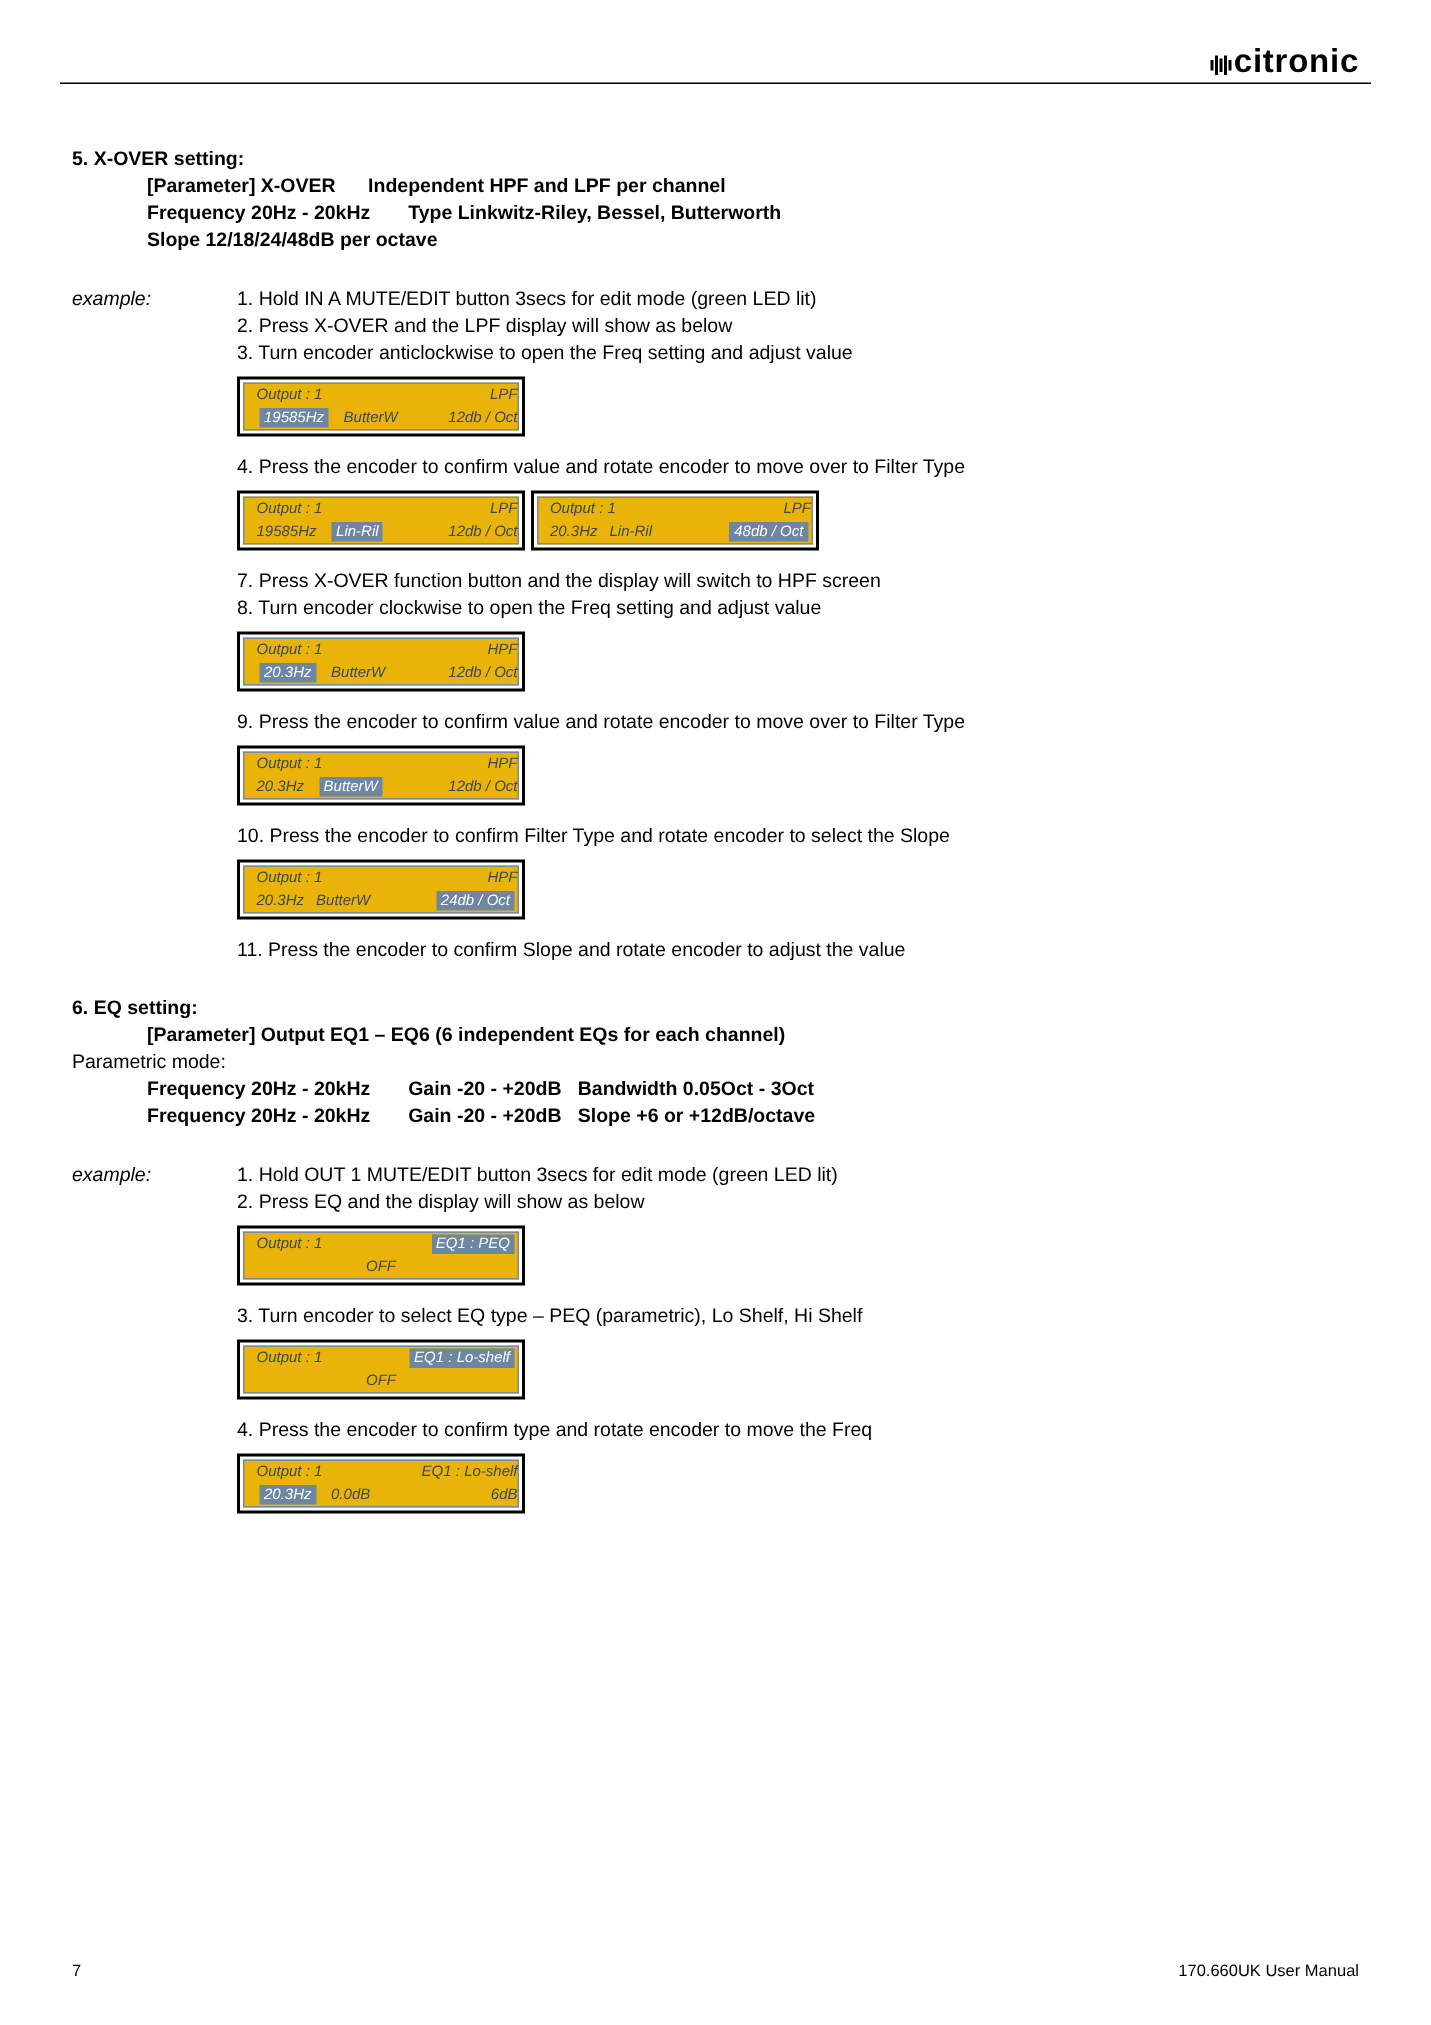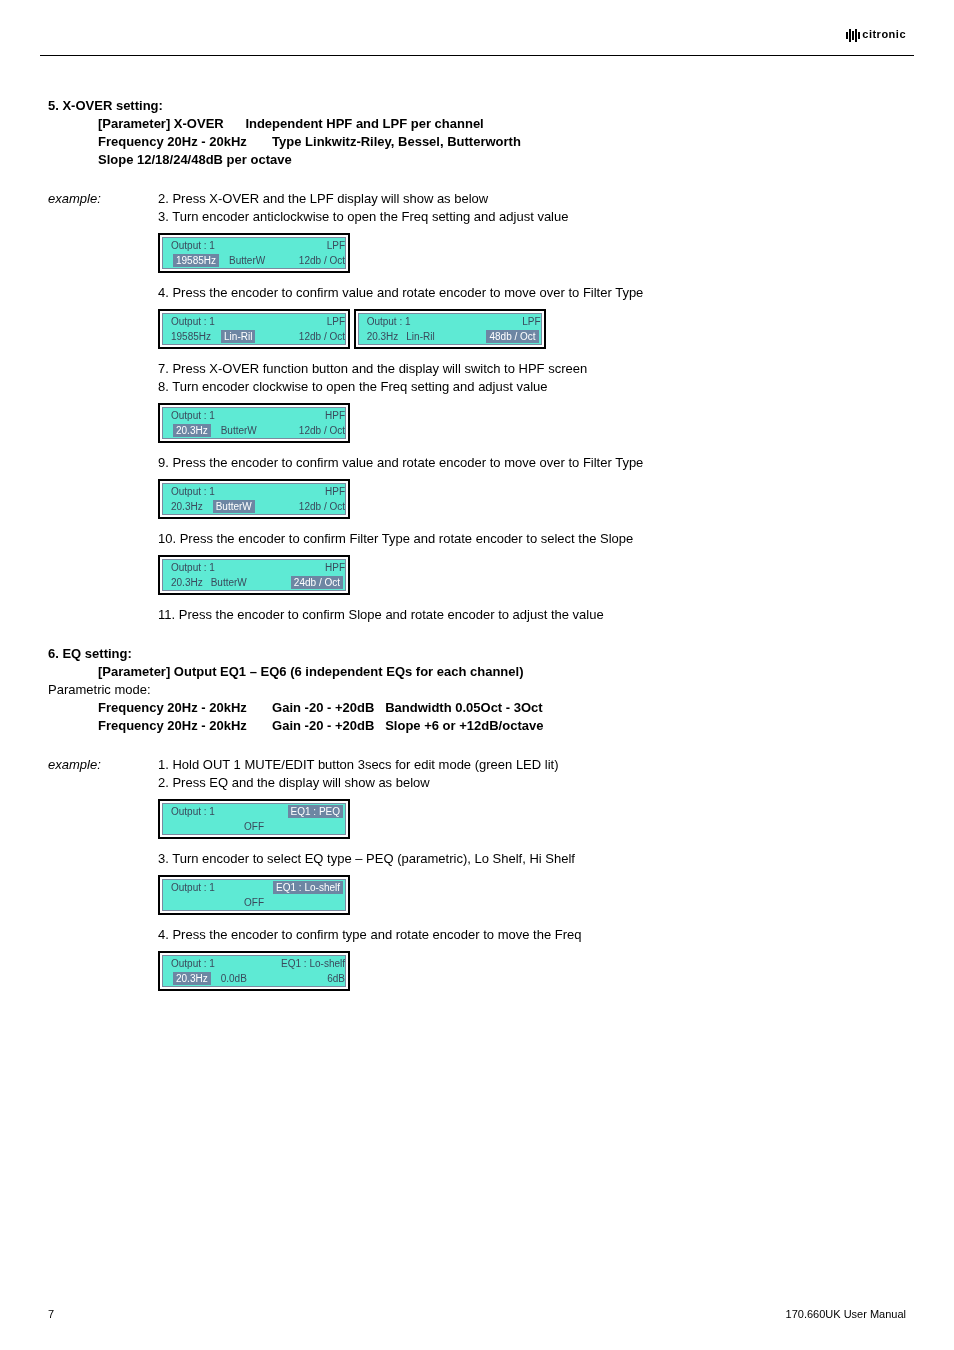--- a/index.html
+++ b/index.html
@@ -19,21 +19,21 @@
     top: 55px;
     left: 40px;
     right: 40px;
     border-bottom: 1px solid #000;
   }
   .brand {
     position: absolute;
     top: 28px;
     right: 48px;
     font-weight: bold;
-    font-size: 11px;
+    font-size: 22px;
     letter-spacing: 0.5px;
   }
   .brand .bars {
     display: inline-block;
     vertical-align: middle;
     margin-right: 1px;
   }
   .brand .bars i {
     display: inline-block;
     width: 2px;
@@ -59,27 +59,28 @@
   .section-spacer { height: 18px; }
   .lcd {
     display: inline-block;
     margin: 6px 0 6px 0;
     border: 2px solid #000;
     padding: 2px;
     background: #fff;
   }
   .lcd-inner {
     border: 1px solid #7a8aa0;
-    background: #5eead4;
+    background: #eab308;
     width: 182px;
     height: 30px;
     position: relative;
     font-family: Verdana, sans-serif;
     font-size: 10px;
     color: #3a4a5c;
+    font-style: italic;
   }
   .lcd-row1, .lcd-row2 {
     position: absolute;
     left: 0; right: 0;
     height: 15px;
     line-height: 15px;
     display: flex;
   }
   .lcd-row1 { top: 0; }
   .lcd-row2 { top: 15px; }
@@ -121,20 +122,21 @@
   <p class="bold">5. X-OVER setting:</p>
   <p class="indent1" style="white-space:pre">[Parameter] X-OVER      Independent HPF and LPF per channel</p>
   <p class="indent1" style="white-space:pre">Frequency 20Hz - 20kHz       Type Linkwitz-Riley, Bessel, Butterworth</p>
   <p class="indent1">Slope 12/18/24/48dB per octave</p>
 
   <div class="section-spacer"></div>
 
   <div>
     <span class="example-label">example:</span>
     <div class="example-block">
+      <p>1. Hold IN A MUTE/EDIT button 3secs for edit mode (green LED lit)</p>
       <p>2. Press X-OVER and the LPF display will show as below</p>
       <p>3. Turn encoder anticlockwise to open the Freq setting and adjust value</p>
 
       <div class="lcd"><div class="lcd-inner">
         <div class="lcd-row1">
               <span class="lcd-cell lcd-left">Output : 1</span>
               <span class="lcd-cell lcd-right">LPF</span>
             </div>
         <div class="lcd-row2">
               <span class="lcd-cell lcd-left"><span class="lcd-hl">19585Hz</span></span>

